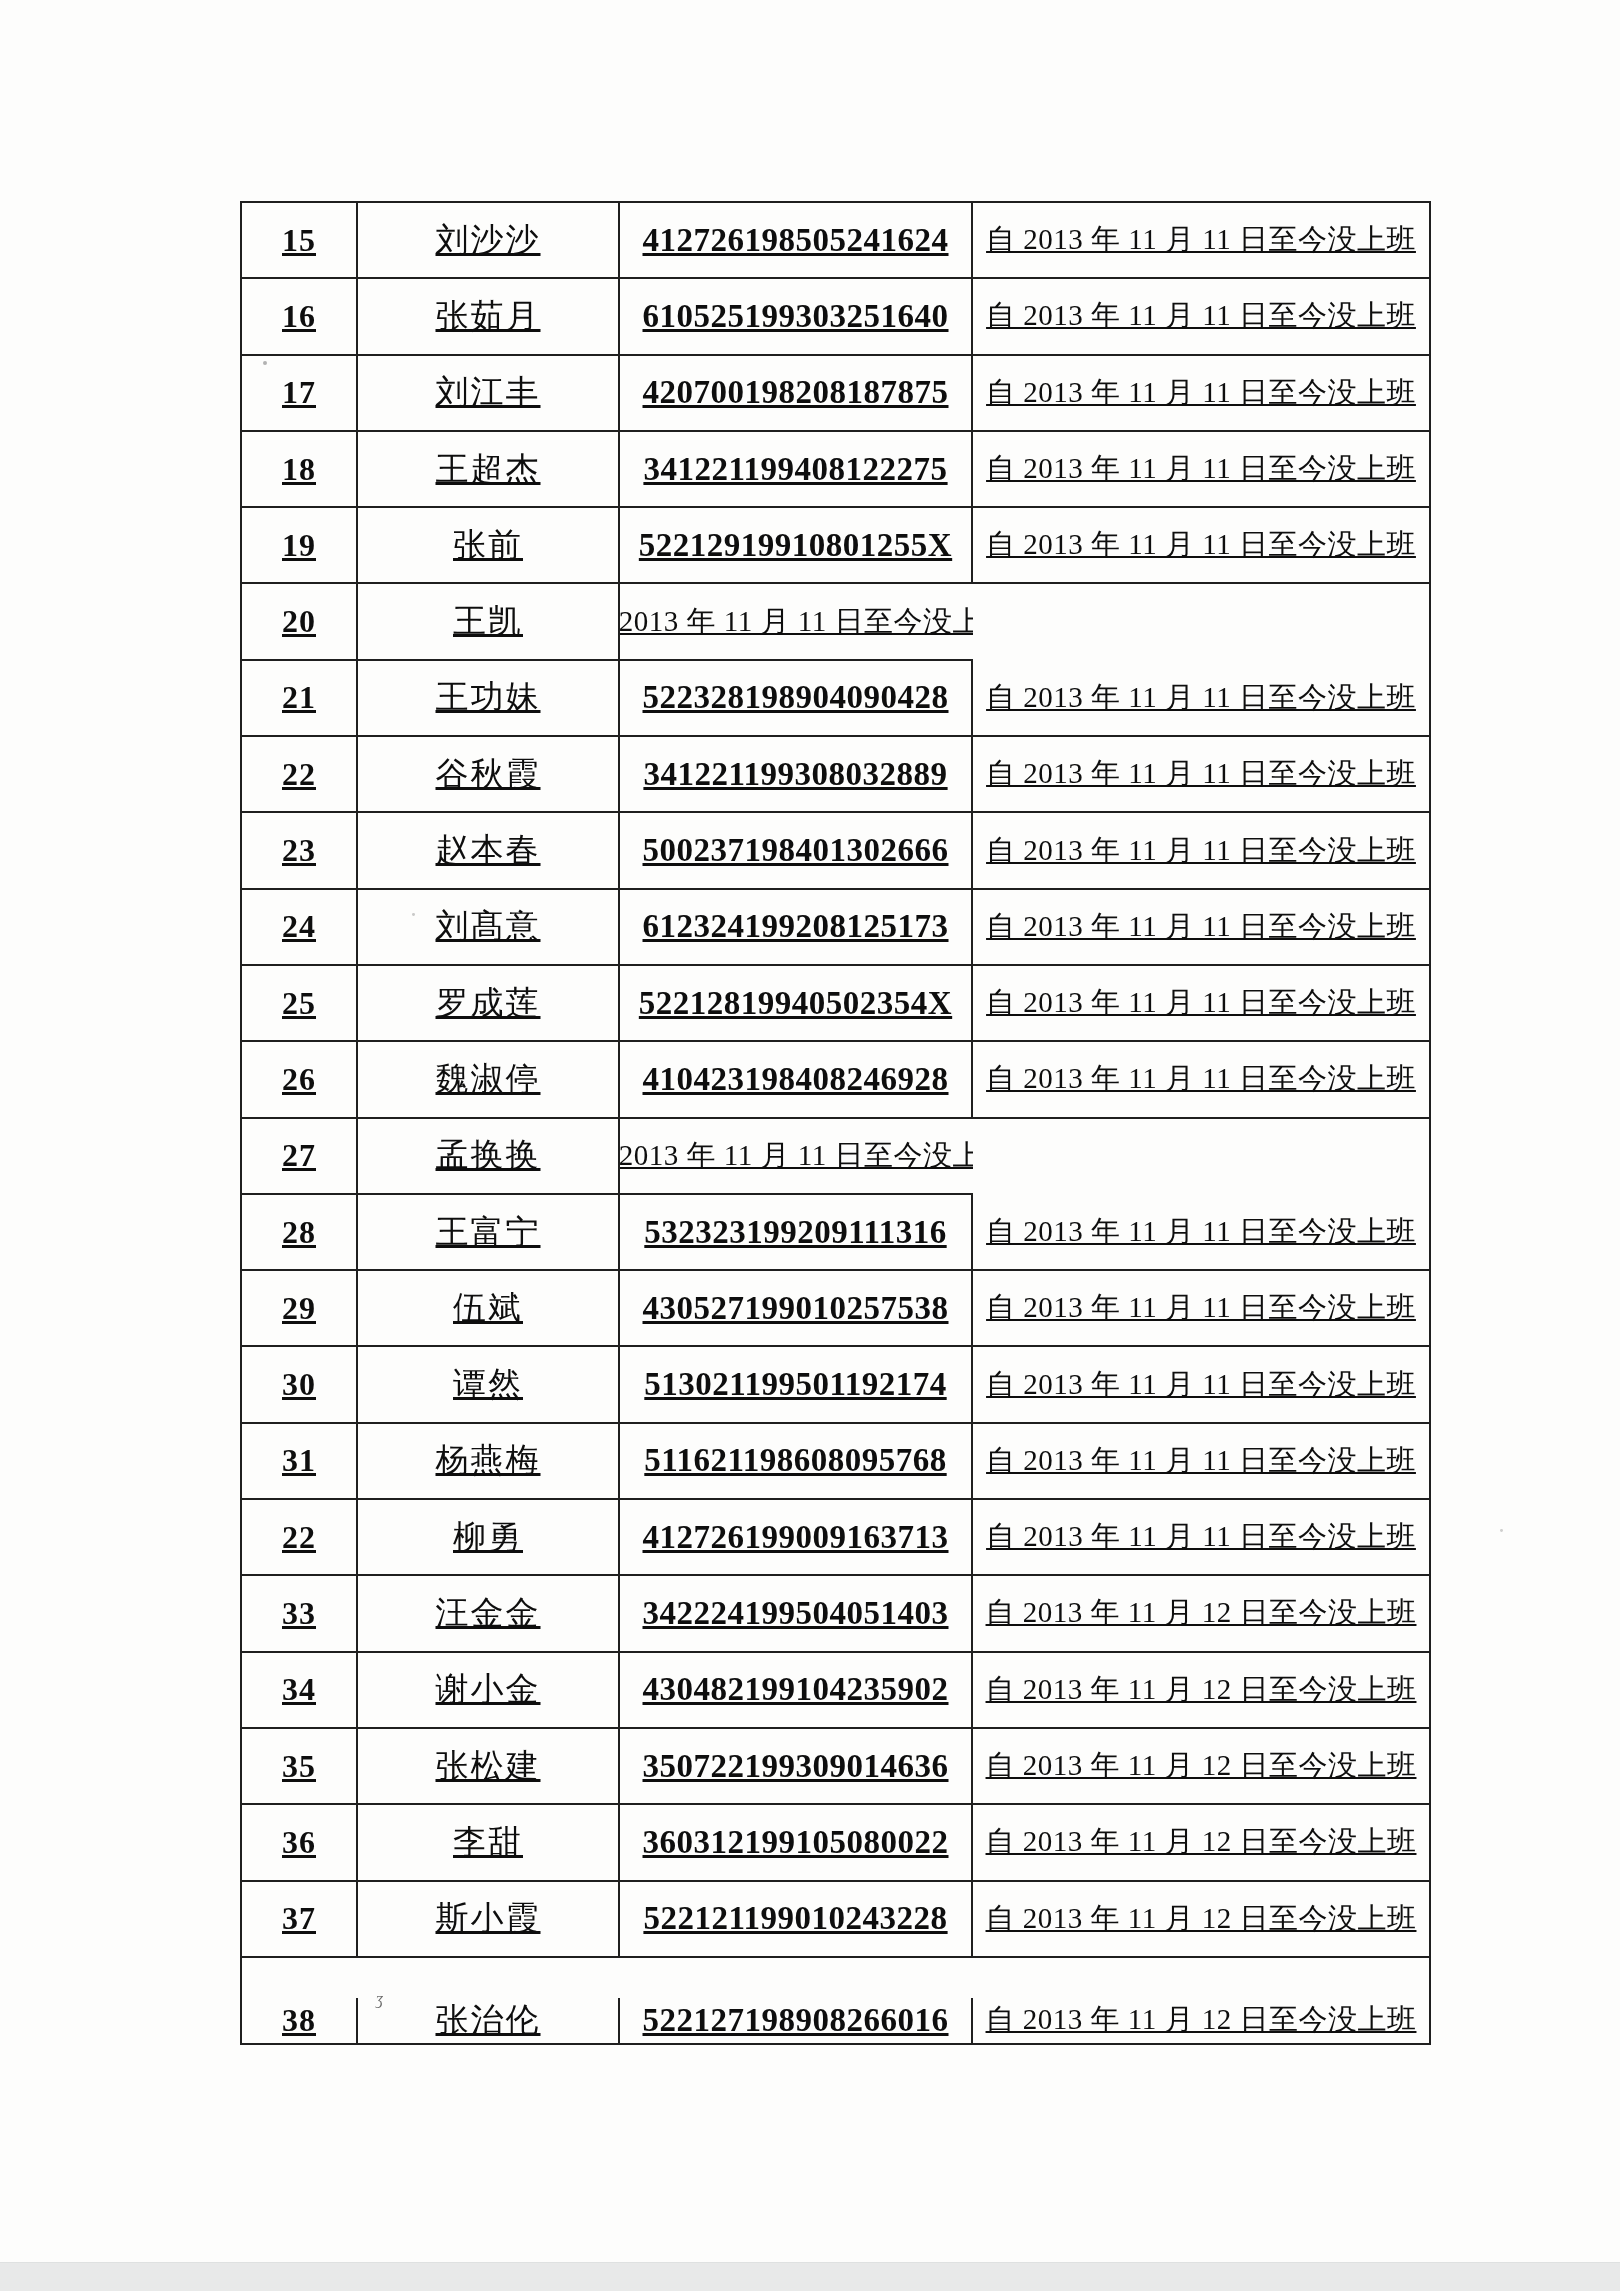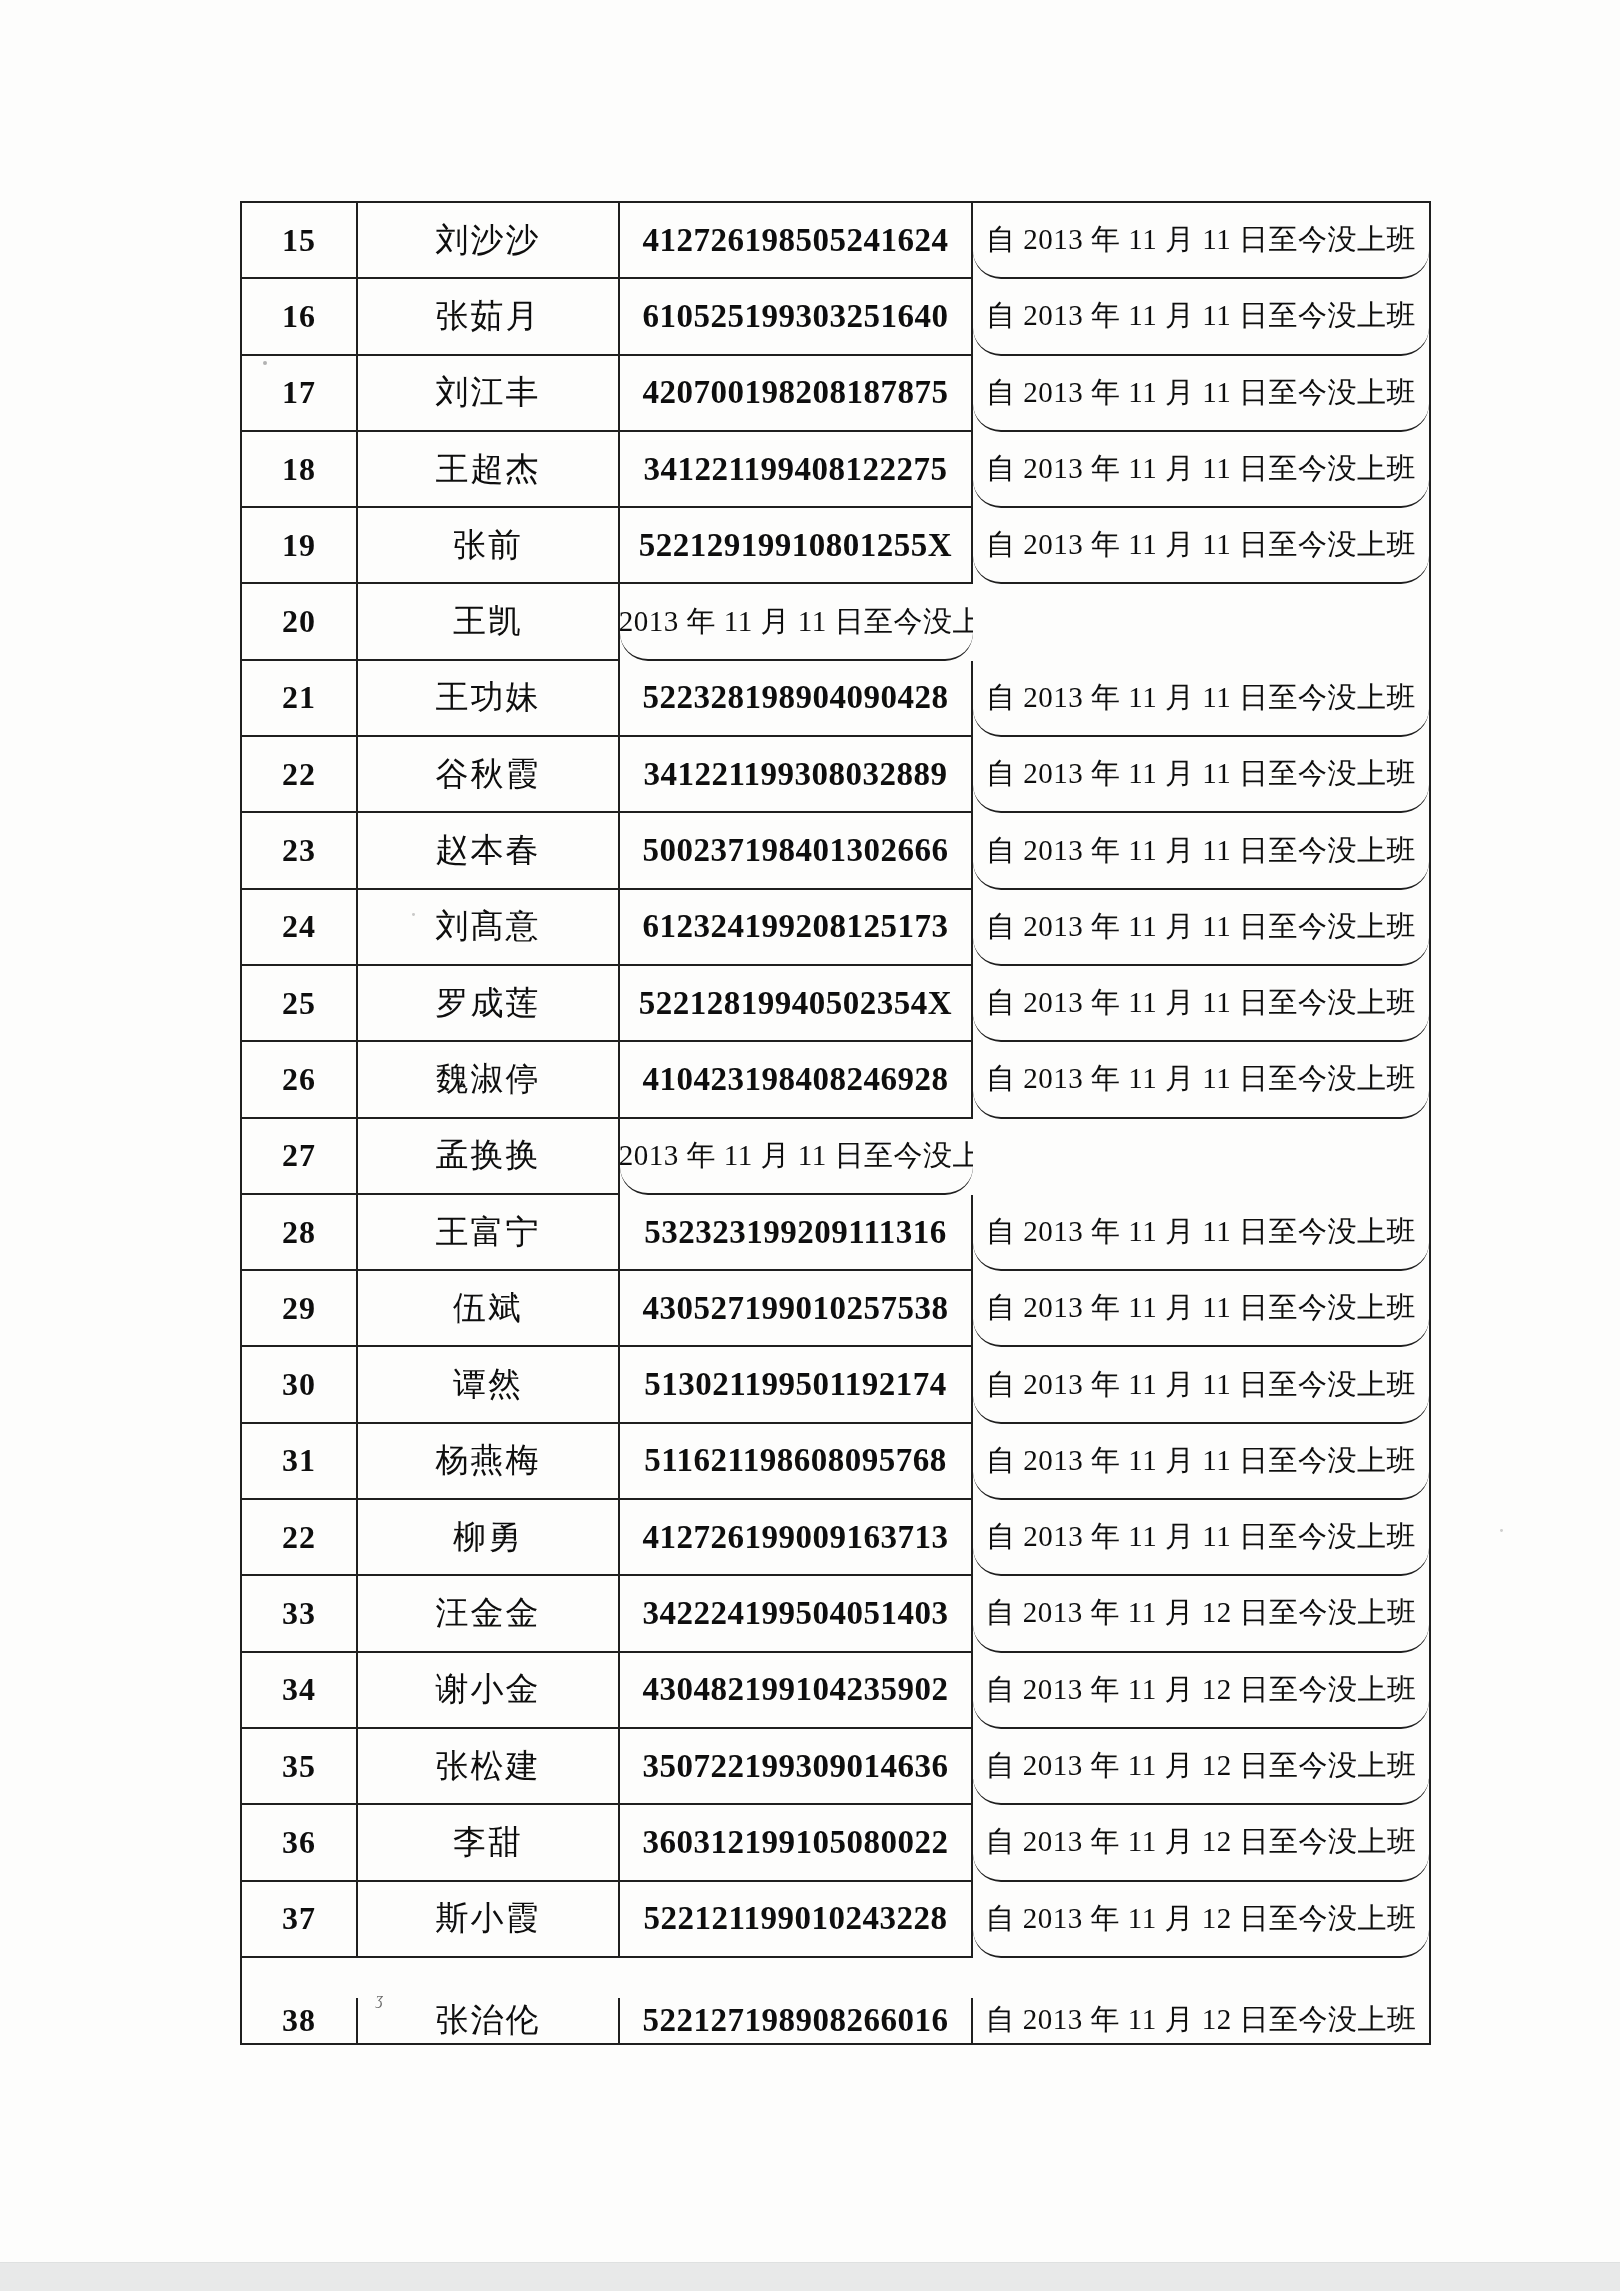--- a/index.html
+++ b/index.html
@@ -32,31 +32,32 @@
     height: 1844px;
     border: 2.9px solid var(--table-line);
     display: flex;
     flex-direction: column;
     background: transparent;
   }
   .row {
     flex: 1 1 0;
     display: grid;
     grid-template-columns: 116px 262px 353px auto;
+    text-decoration: underline;
   }
   .cell {
     border-right: 2px solid var(--table-line);
     border-bottom: 2px solid var(--table-line);
     display: flex;
     align-items: center;
     justify-content: center;
     overflow: hidden;
     white-space: nowrap;
   }
-  .cell:last-child { border-right: 0; border-radius: 28px; }
+  .cell:last-child { border-right: 0; }
   .row:last-child .cell { border-bottom: 0; margin-top: 40px; }
   .c-no {
     font-size: 32px;
     font-weight: bold;
     letter-spacing: 1px;
   }
   .c-name {
     font-size: 33px;
     font-weight: 500;
     letter-spacing: 2px;

